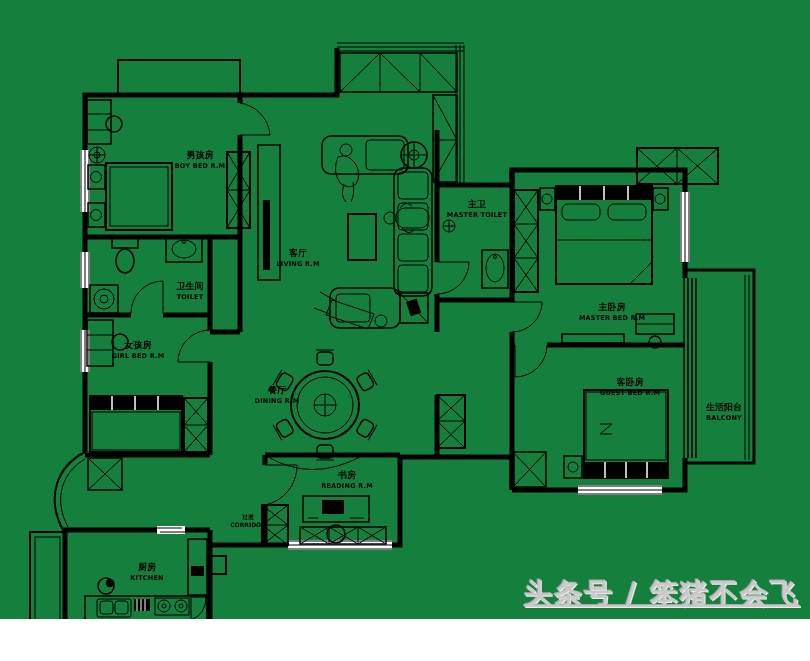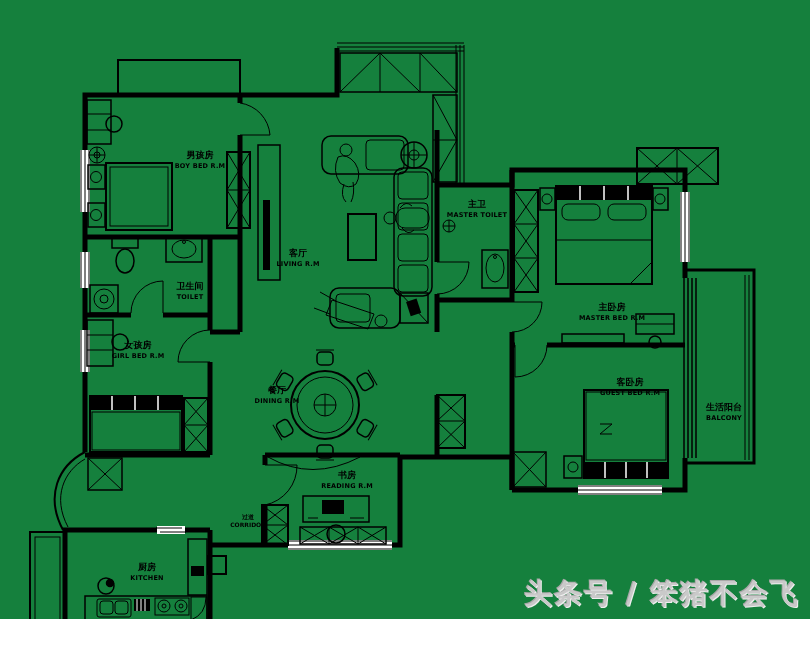--- a/index.html
+++ b/index.html
@@ -12,21 +12,21 @@
   .w2{stroke:#000;stroke-width:2;fill:none;}
   .w15{stroke:#000;stroke-width:1.5;fill:none;}
   .w1{stroke:#000;stroke-width:1;fill:none;}
   .blk{fill:#000;stroke:none;}
   .wht{fill:#fff;stroke:none;}
   text.cn{font:bold 9px "DejaVu Sans",sans-serif;fill:#000;text-anchor:middle;}
   text.en{font:bold 6.5px "DejaVu Sans",sans-serif;fill:#000;text-anchor:middle;letter-spacing:.2px;}
   text.sm{font:bold 6px "DejaVu Sans",sans-serif;fill:#000;text-anchor:middle;}
   .watermark{position:absolute;right:10px;bottom:6px;
      font:bold 28px "DejaVu Sans",sans-serif;color:#c9c9c9;
-     text-shadow:1px 1px 0 #efefef,-1px -1px 0 #a8a8a8;letter-spacing:2px;}
+     text-shadow:1px 1px 0 #efefef,-1px -1px 0 #a8a8a8;letter-spacing:2px;text-decoration:underline;}
 </style>
 </head>
 <body>
 
 <div class="stage">
 <svg width="810" height="661" viewBox="0 0 810 661">
   <defs>
     <pattern id="hatch7" width="8" height="8" patternUnits="userSpaceOnUse">
       <path d="M0,0 L8,8 M8,0 L0,8" stroke="#000" stroke-width="0.8"></path>
     </pattern>

